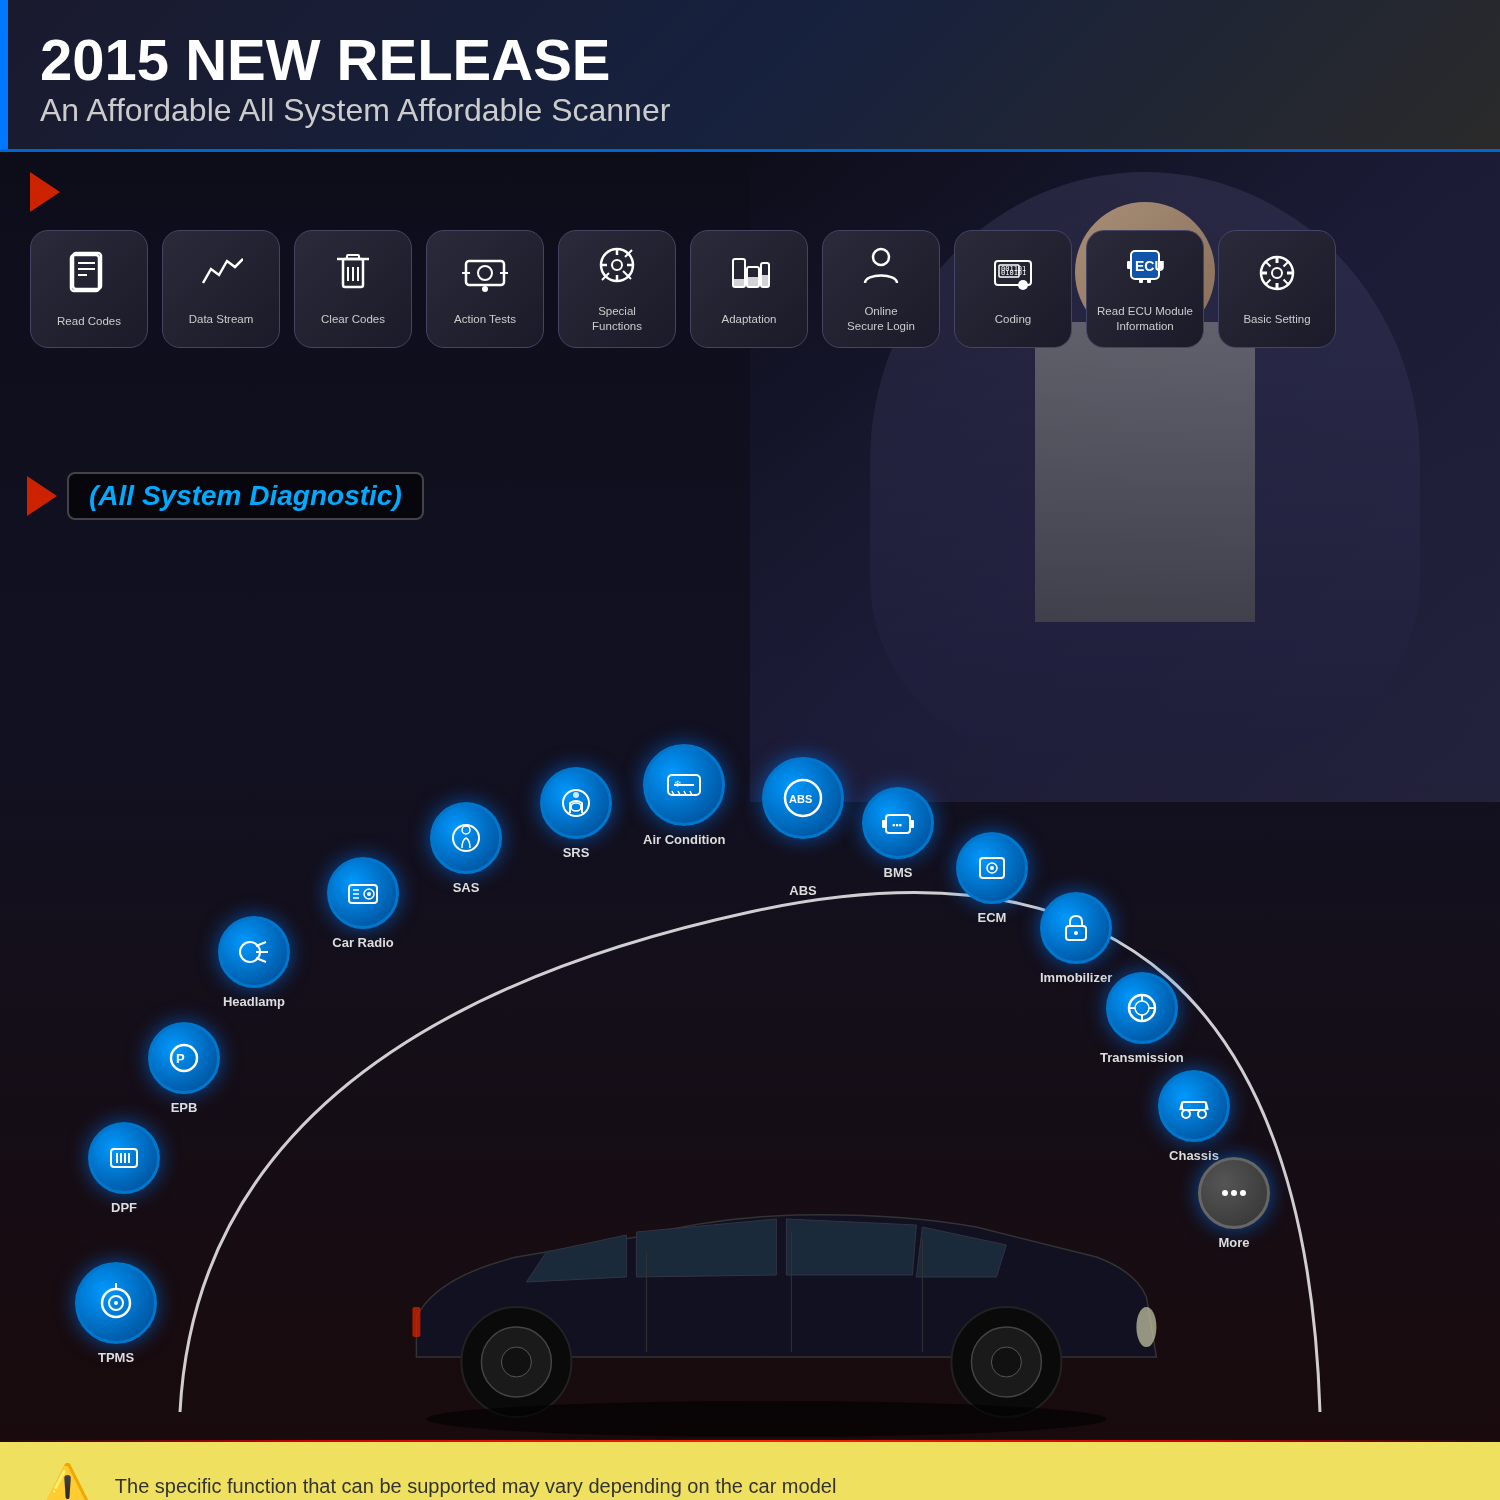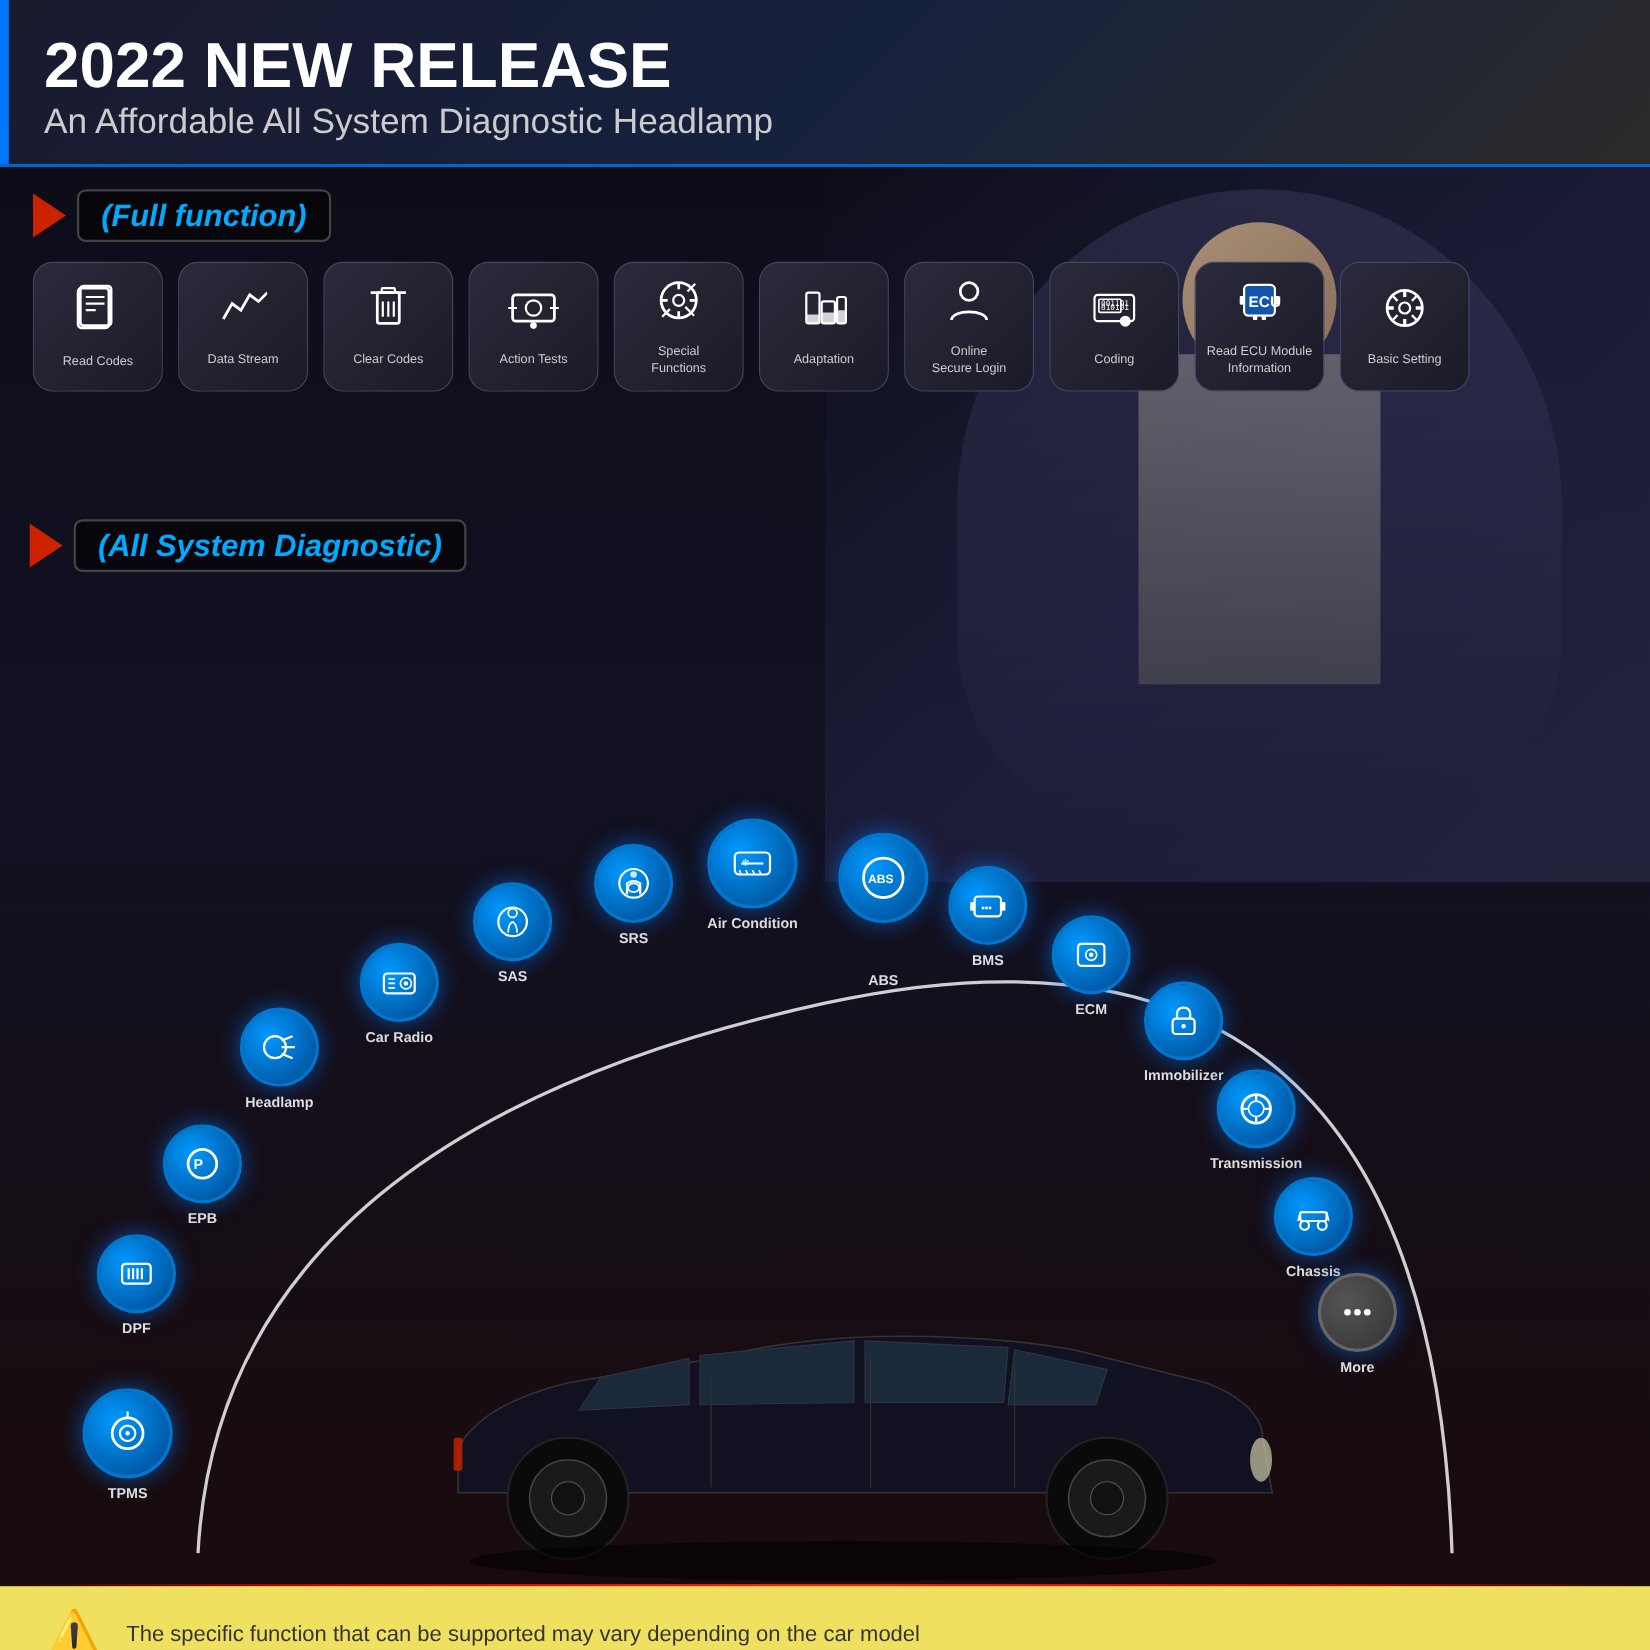--- a/index.html
+++ b/index.html
@@ -202,39 +202,38 @@
       left: 0;
       width: 100%;
       height: 4px;
       background: linear-gradient(90deg, transparent 0%, #cc0000 20%, #ff2200 50%, #cc0000 80%, transparent 100%);
     }
   </style>
 </head>
 <body>
 
 <div class="header">
-  <div class="header-title">2022 NEW RELEASE</div>
-  <div class="header-subtitle">An Affordable All System Diagnostic Headlamp</div>
+  <div class="header-title">2015 NEW RELEASE</div>
+  <div class="header-subtitle">An Affordable All System Affordable Scanner</div>
 </div>
 
 <div class="main-content">
 
   <div style="position:absolute;right:0;top:0;width:750px;height:650px;background:linear-gradient(135deg,transparent,rgba(40,40,80,0.5),rgba(60,60,100,0.4));pointer-events:none;"></div>
 
   <div style="position:absolute;right:80px;top:20px;width:550px;height:580px;border-radius:50% 50% 30% 30%;background:linear-gradient(180deg,rgba(80,80,120,0.3),rgba(30,30,60,0.5));pointer-events:none;overflow:hidden;">
     <div style="position:absolute;top:30px;left:50%;transform:translateX(-50%);width:140px;height:140px;border-radius:50%;background:linear-gradient(135deg,#c8a882,#a08060);opacity:0.8;"></div>
     <div style="position:absolute;top:150px;left:50%;transform:translateX(-50%);width:220px;height:300px;border-radius:20px 20px 0 0;background:linear-gradient(180deg,#888,#555);opacity:0.6;"></div>
   </div>
 
   <div class="full-function-section">
 
     
     <div class="section-badge">
       <div class="arrow"></div>
-      <div class="label">(Full function)</div>
     </div>
 
     
     <div class="functions-grid">
 
       <div class="functions-row">
 
         <div class="func-item">
           <div class="func-icon">
             <svg width="48" height="48" viewBox="0 0 48 48" fill="none">

